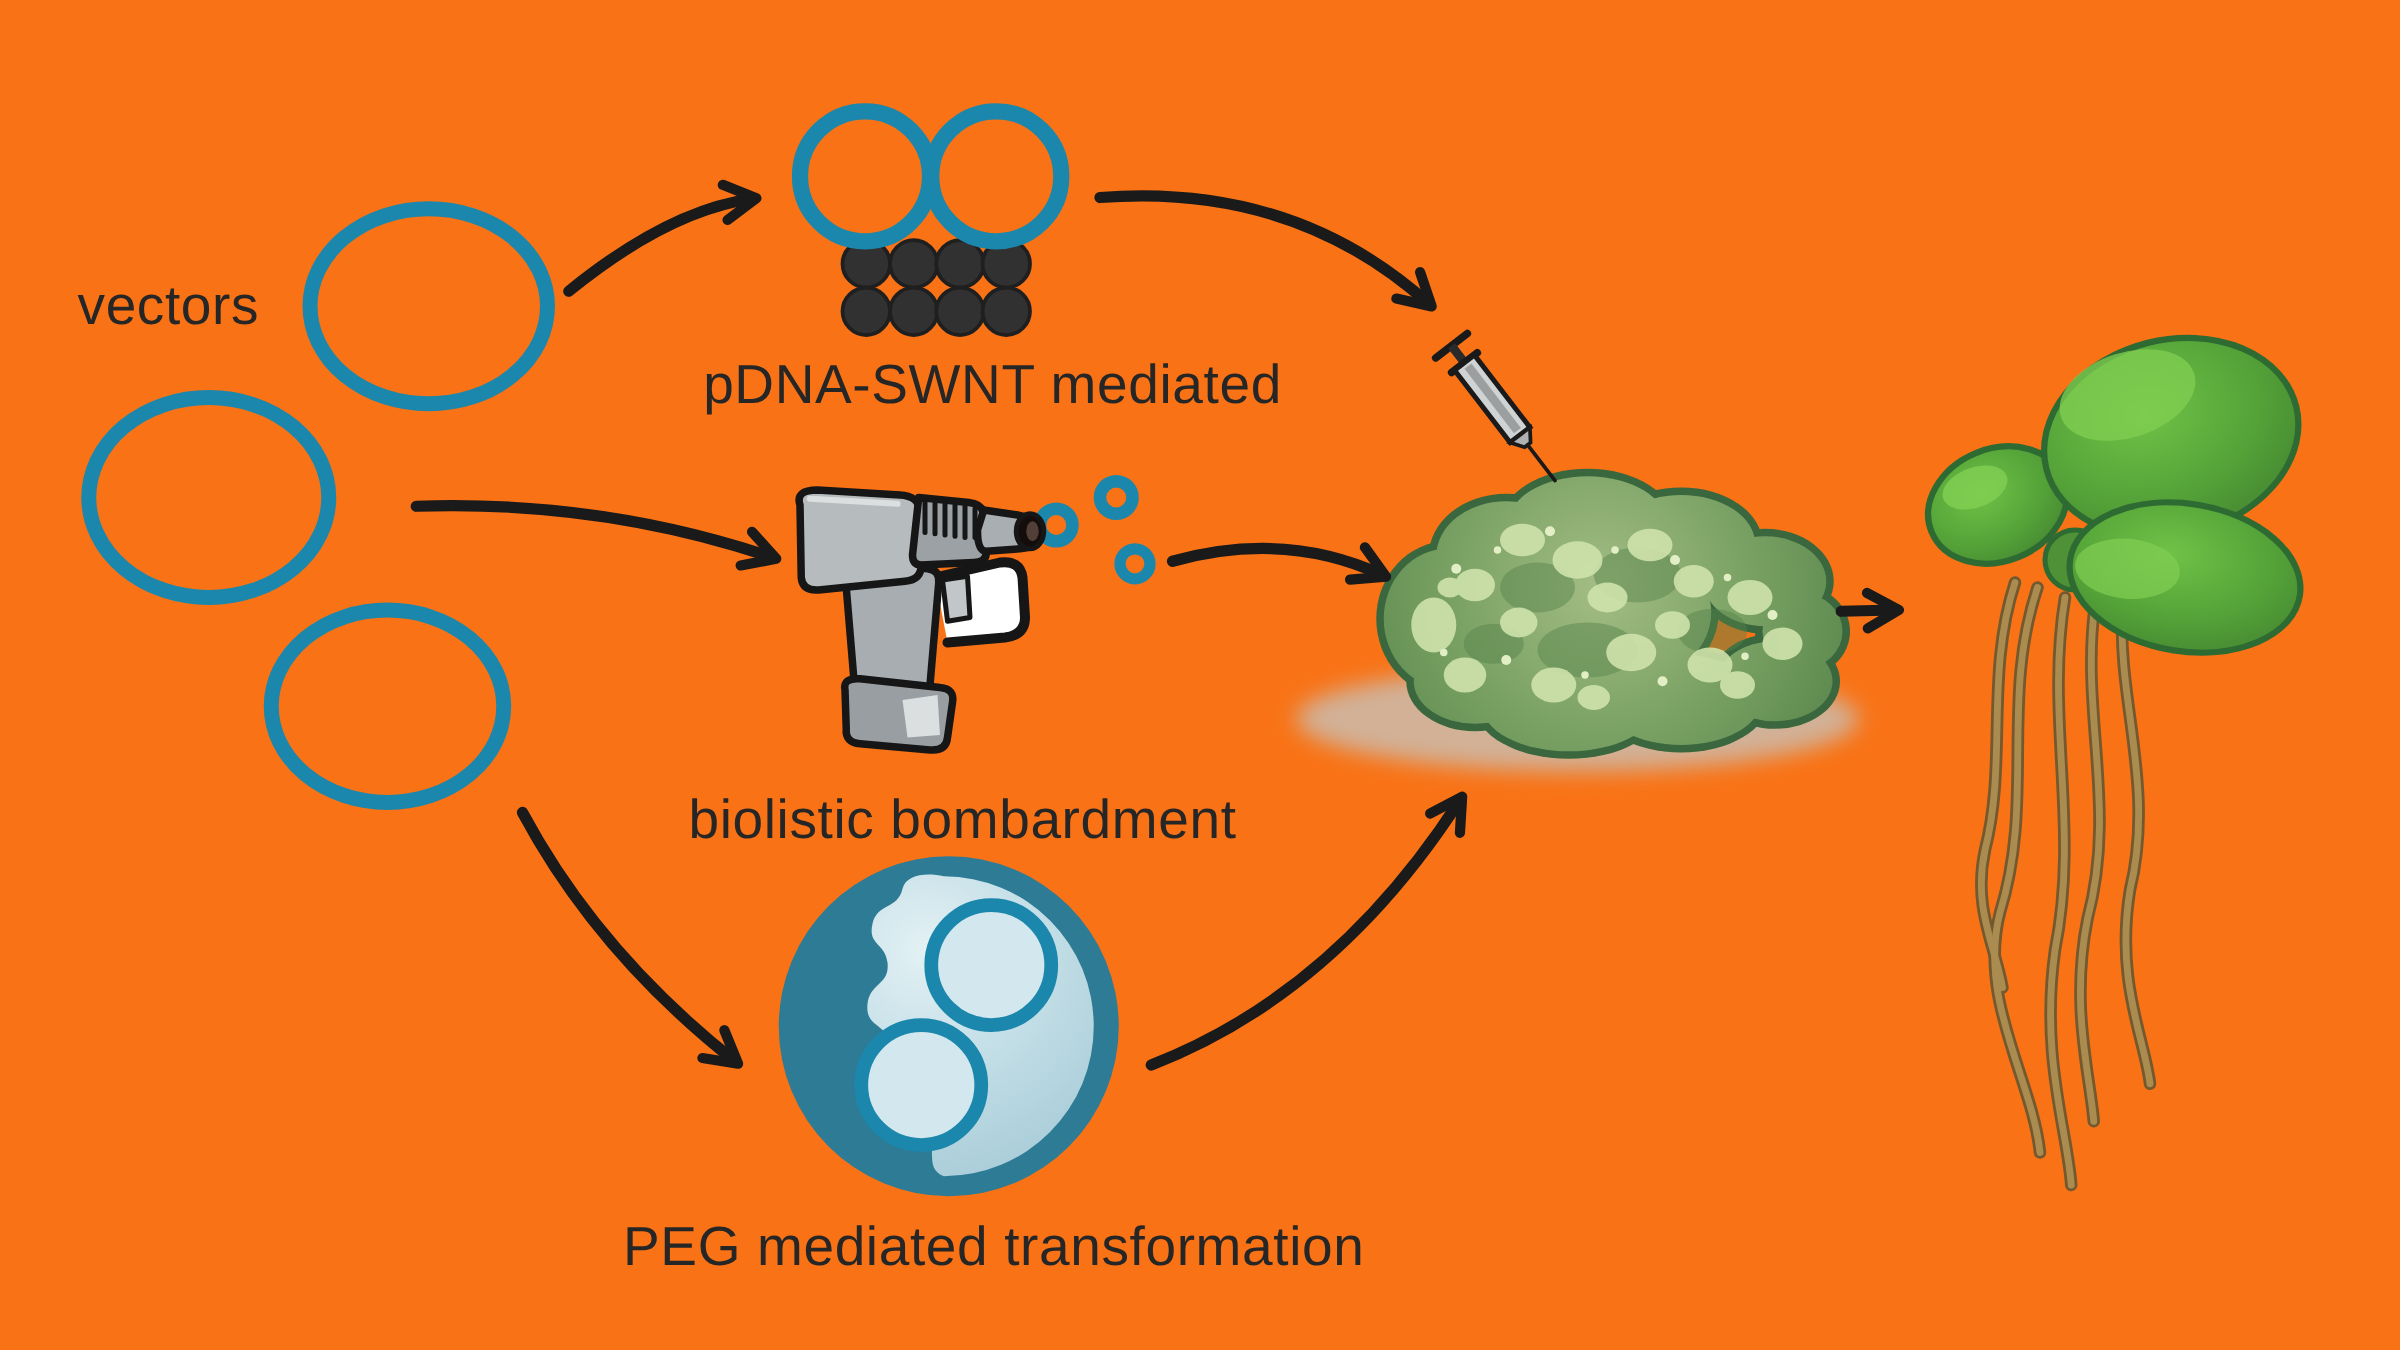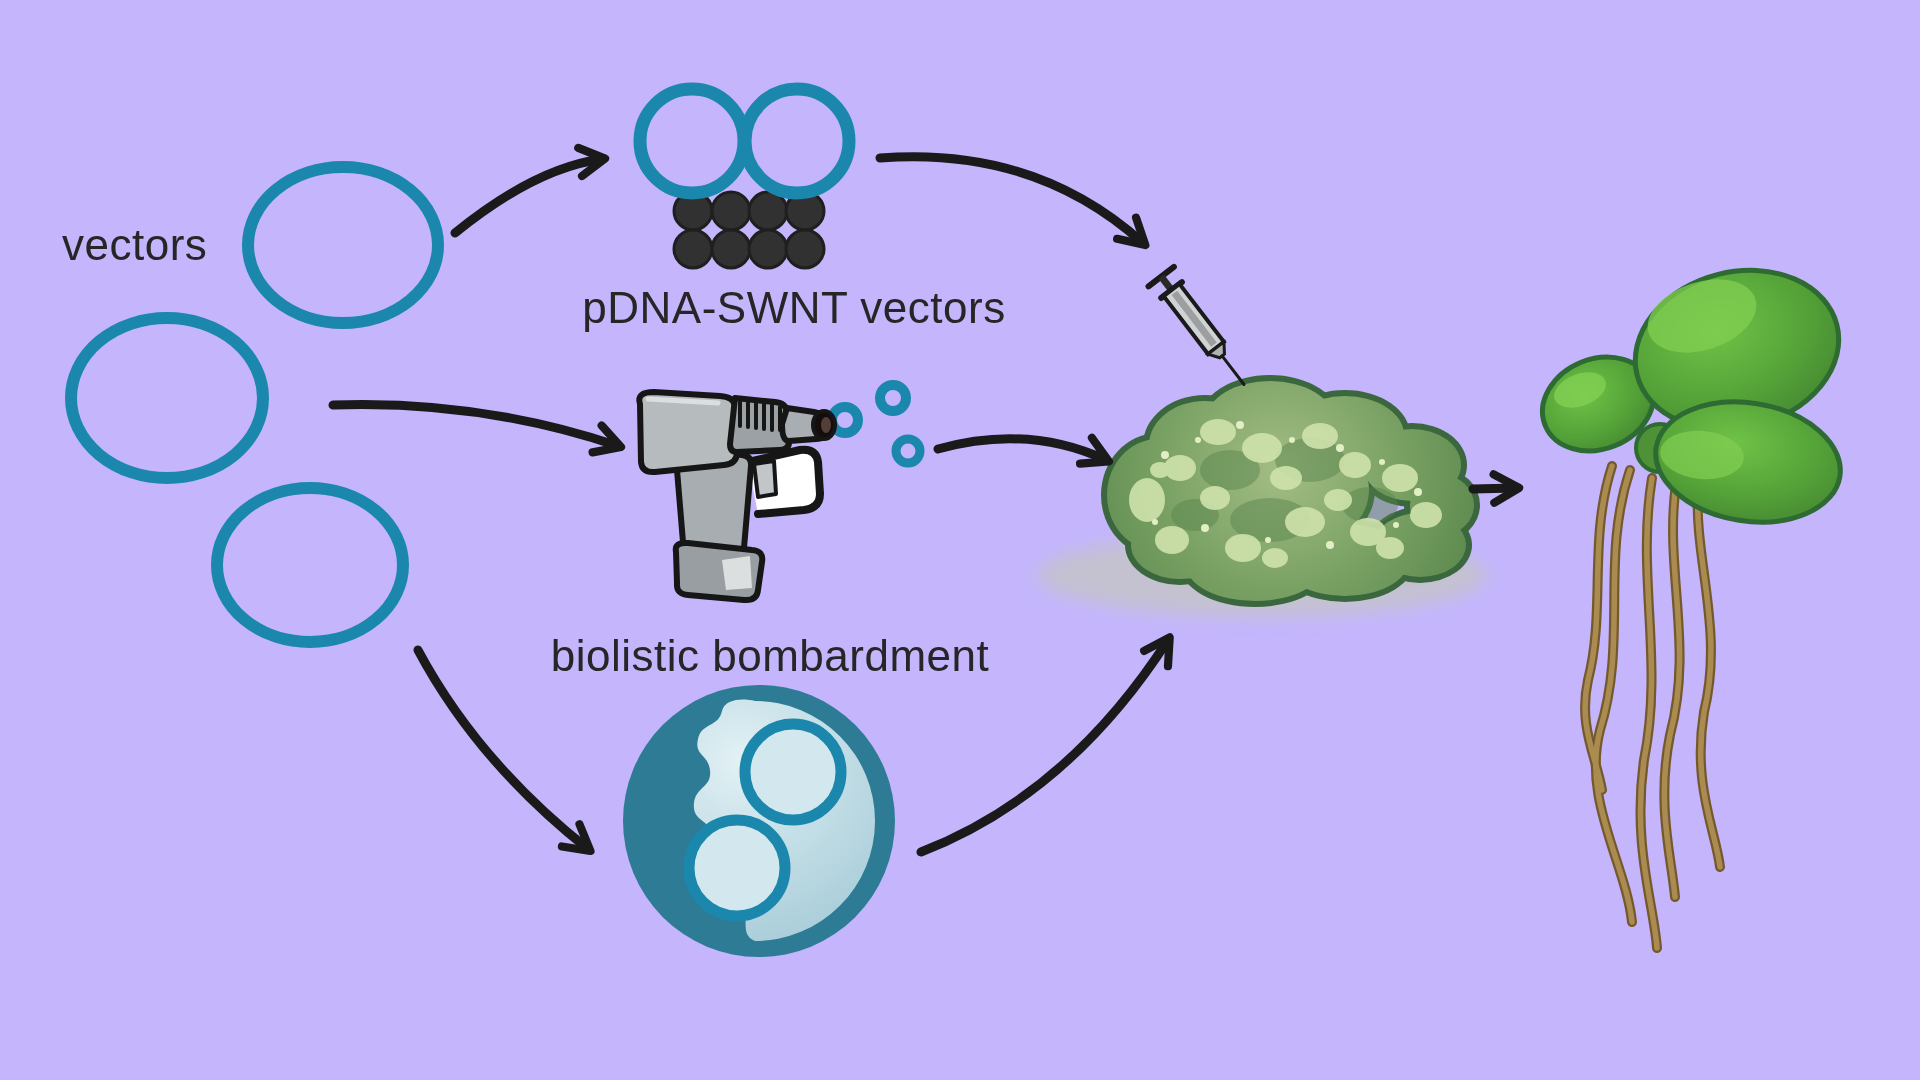--- a/index.html
+++ b/index.html
@@ -1,16 +1,16 @@
 <!DOCTYPE html>
 <html><head>
 <meta charset="utf-8">
 <style>
   html,body{margin:0;padding:0;background:#ffffff;}
-  .stage{position:relative;width:1920px;height:1080px;background:#c4b5fd;overflow:hidden;
+  .stage{position:relative;width:1920px;height:1080px;background:#f97316;overflow:hidden;
          font-family:"Liberation Sans", sans-serif;}
   .lbl{position:absolute;color:#262626;font-size:44px;font-weight:400;letter-spacing:.5px;
        line-height:1.1;white-space:nowrap;}
   .lbl.centered{transform:translateX(-50%);}
   svg{position:absolute;left:0;top:0;}
 </style>
 </head>
 <body>
 
 <div class="stage">
@@ -249,17 +249,18 @@
       <g fill="#82cf52" stroke="none">
         <ellipse cx="1580" cy="390" rx="27" ry="16" opacity="0.8" transform="rotate(-20 1580 390)"></ellipse>
         <ellipse cx="1702" cy="316" rx="56" ry="34" opacity="0.75" transform="rotate(-18 1702 316)"></ellipse>
         <ellipse cx="1702" cy="455" rx="42" ry="24" opacity="0.7" transform="rotate(5 1702 455)"></ellipse>
       </g>
     </g>
   </svg>
 
   <div class="lbl" style="left:62px;top:221px;">vectors</div>
 
-  <div class="lbl centered" style="left:794px;top:284px;">pDNA-SWNT vectors</div>
+  <div class="lbl centered" style="left:794px;top:284px;">pDNA-SWNT mediated</div>
 
   <div class="lbl centered" style="left:770px;top:632px;">biolistic bombardment</div>
 
+  <div class="lbl centered" style="left:795px;top:974px;">PEG mediated transformation</div>
 </div>
 
 </body></html>

